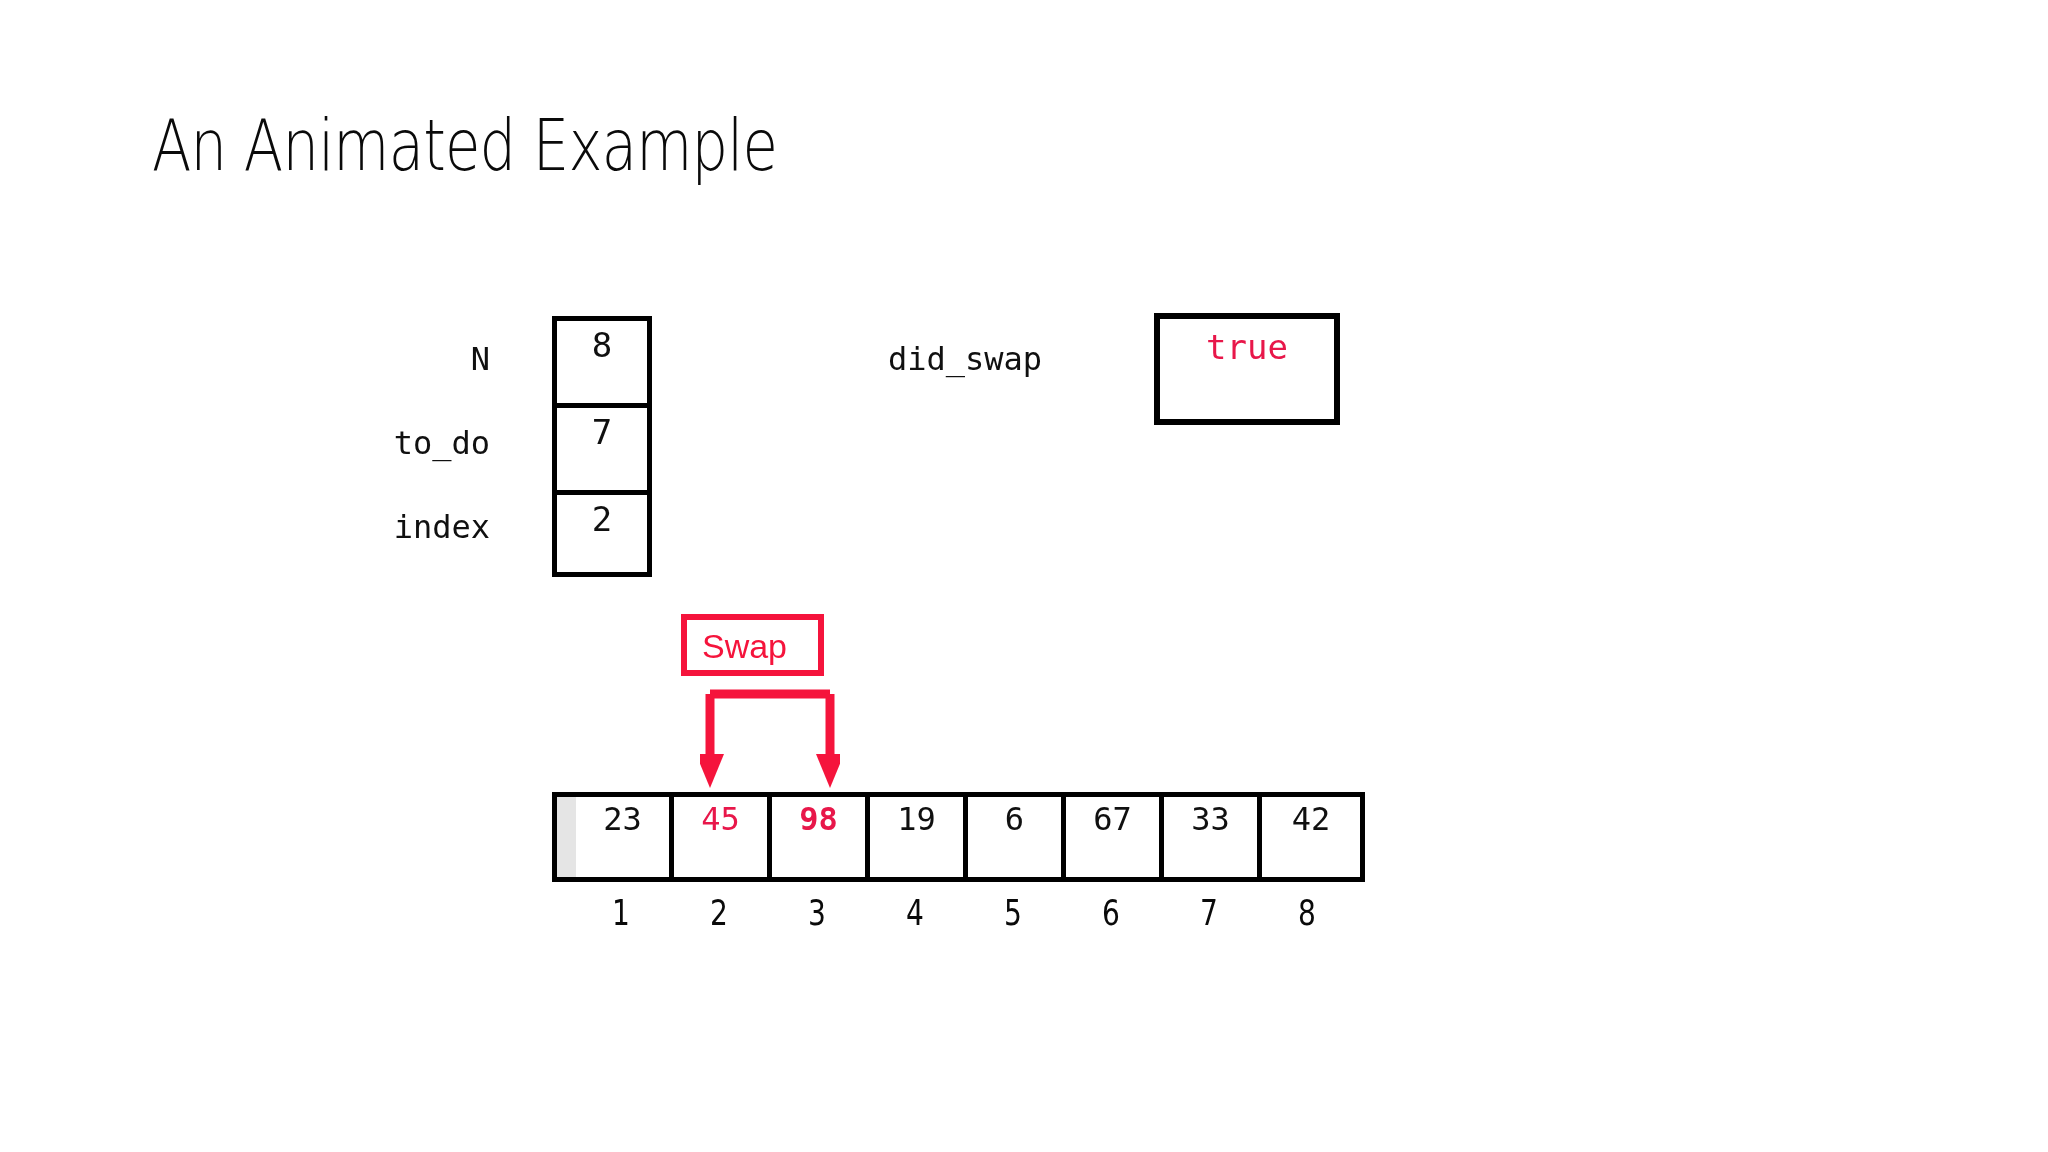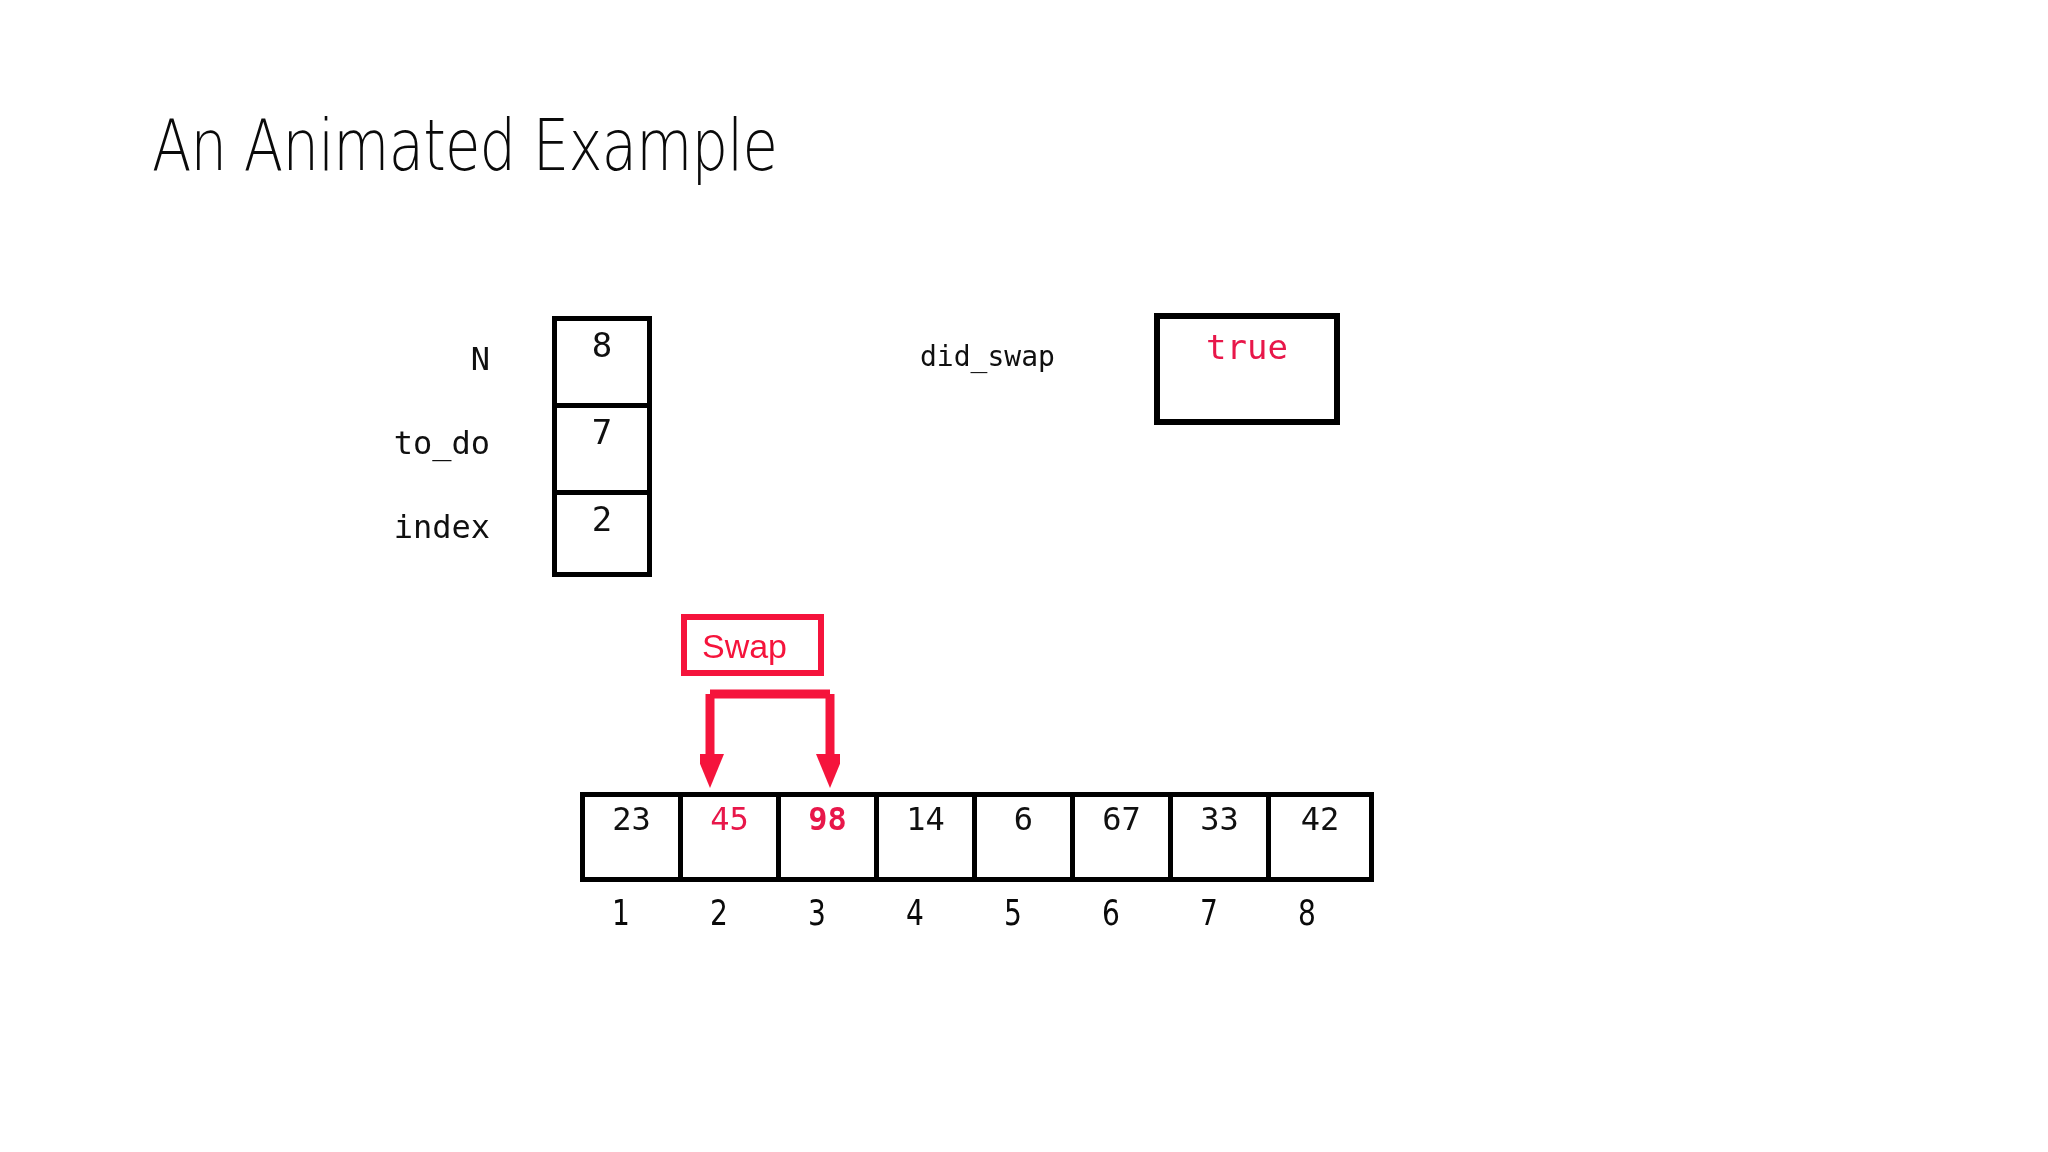--- a/index.html
+++ b/index.html
@@ -86,24 +86,23 @@
   .var-label.l0 { left: 190px; top: 340px; }
   .var-label.l1 { left: 190px; top: 424px; }
   .var-label.l2 { left: 190px; top: 508px; }
 
   
   .didswap-label {
     position: absolute;
     left: 888px;
     top: 340px;
     font-family: "DejaVu Sans Mono", monospace;
-    font-size: 28px;
+    font-size: 32px;
     color: #101010;
     white-space: nowrap;
-    margin-left: 32px;
   }
   .didswap-box {
     position: absolute;
     left: 1154px;
     top: 313px;
     width: 186px;
     height: 112px;
     box-sizing: border-box;
     border: 6px solid #000000;
     background: #ffffff;
@@ -146,26 +145,27 @@
     left: 700px;
     top: 688px;
     width: 140px;
     height: 110px;
     pointer-events: none;
   }
 
   
   .array {
     position: absolute;
-    left: 580px;
+    left: 552px;
     top: 792px;
     display: flex;
     border: 5px solid #000000;
     background: #e5e5e5;
     box-sizing: border-box;
+    padding-left: 19px;
   }
   .array-cell {
     position: relative;
     width: 98px;
     height: 80px;
     box-sizing: border-box;
     border-right: 5px solid #000000;
     background: #ffffff;
   }
   .array-cell:last-child {
@@ -244,21 +244,21 @@
       <div class="array-cell">
         <div class="array-cell-value">23</div>
       </div>
       <div class="array-cell">
         <div class="array-cell-value" style="color: rgb(232, 23, 74);">45</div>
       </div>
       <div class="array-cell">
         <div class="array-cell-value" style="color: rgb(232, 23, 74); font-weight: bold;">98</div>
       </div>
       <div class="array-cell">
-        <div class="array-cell-value">14</div>
+        <div class="array-cell-value">19</div>
       </div>
       <div class="array-cell">
         <div class="array-cell-value">6</div>
       </div>
       <div class="array-cell">
         <div class="array-cell-value">67</div>
       </div>
       <div class="array-cell">
         <div class="array-cell-value">33</div>
       </div>

